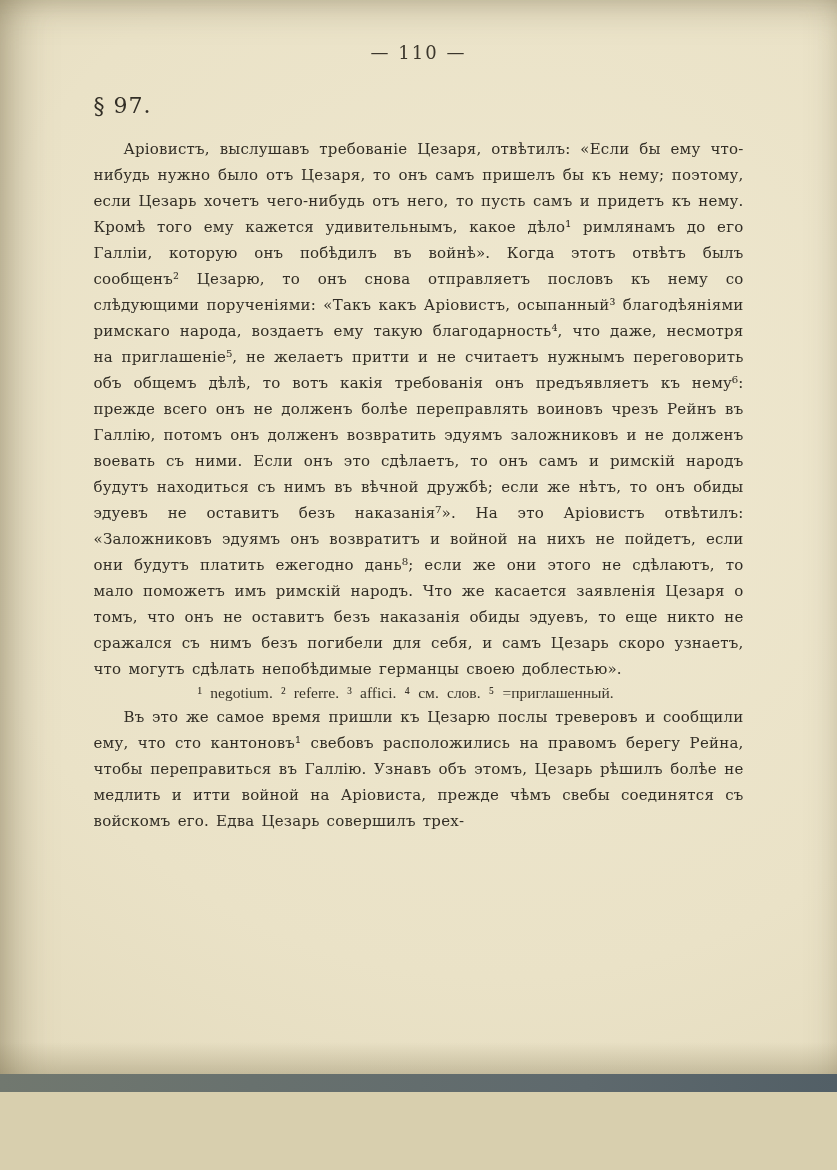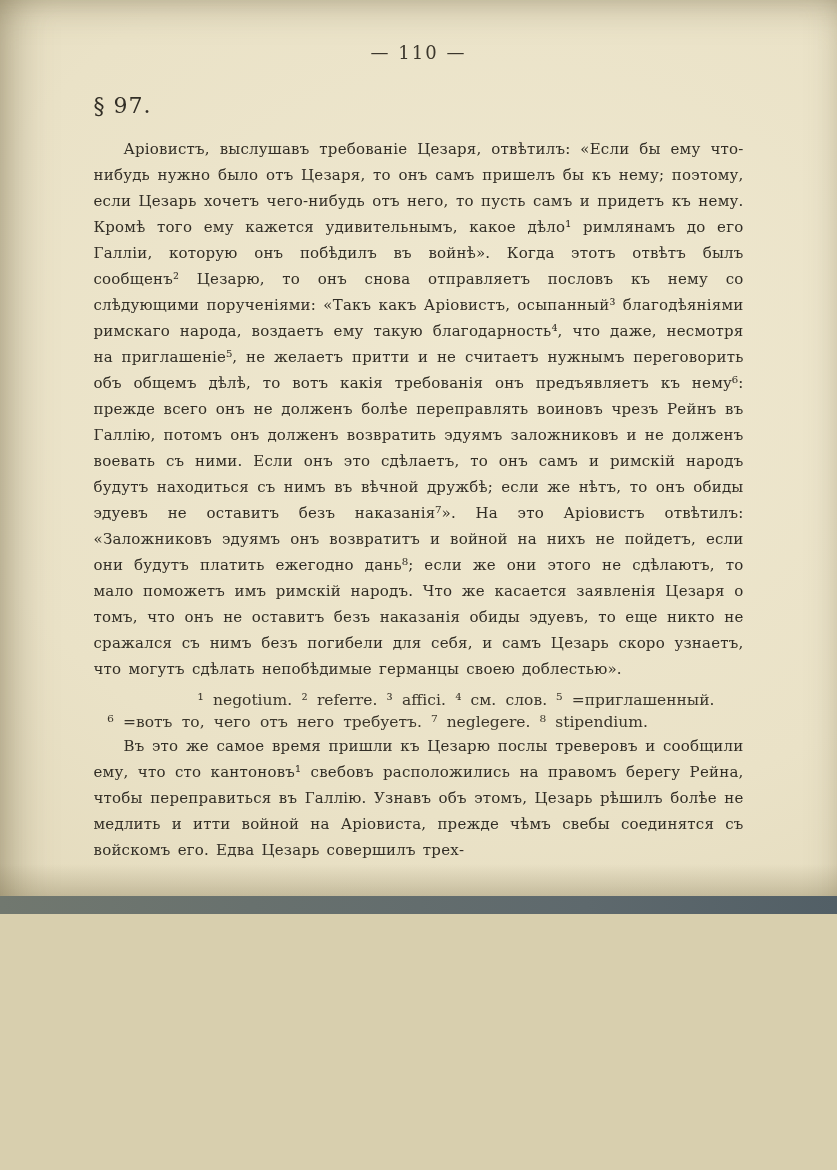--- a/index.html
+++ b/index.html
@@ -4,21 +4,21 @@
 <style>
   * { box-sizing: border-box; }
   html, body {
     margin: 0;
     padding: 0;
     background: #d8cfae;
   }
   .scan {
     position: relative;
     width: 837px;
-    height: 914px;
+    height: 1092px;
     overflow: hidden;
     background: radial-gradient(120% 90% at 60% 40%,
                 #efe8d0 0%, #eae2c7 55%, #e3dabc 85%, #d9cfae 100%);
     font-family: "DejaVu Serif", "Liberation Serif", serif;
     color: #322e26;
   }
   
   .scan::before {
     content: "";
     position: absolute;
@@ -49,27 +49,27 @@
   .body-text {
     margin: 0;
     font-size: 15px;
     line-height: 26px;
     text-align: justify;
     text-indent: 30px;
     word-spacing: .14em;
     letter-spacing: .2px;
   }
   .footnotes {
-    margin-top: 7px;
     padding-left: 14px;
     font-size: 15.5px;
     line-height: 22px;
     text-indent: 90px;
     word-spacing: .28em;
     color: #3a352b;
+    font-family: Liberation Serif, serif;
   }
   .section-98 .heading {
     margin-top: 28px;
   }
   .edge-fade {
     position: absolute;
     left: 0;
     bottom: 18px;
     width: 100%;
     height: 32px;
@@ -90,21 +90,20 @@
 <div class="scan">
   <div class="content">
 
     <div class="page-number">— 110 —</div>
 
     <section class="section section-97">
       <div class="heading">§ 97.</div>
       <p class="body-text">Аріовистъ, выслушавъ требованіе Цезаря, отвѣтилъ: «Если бы ему что-нибудь нужно было отъ Цезаря, то онъ самъ пришелъ бы къ нему; поэтому, если Цезарь хочетъ чего-нибудь отъ него, то пусть самъ и придетъ къ нему. Кромѣ того ему кажется удивительнымъ, какое дѣло¹ римлянамъ до его Галліи, которую онъ побѣдилъ въ войнѣ». Когда этотъ отвѣтъ былъ сообщенъ² Цезарю, то онъ снова отправляетъ пословъ къ нему со слѣдующими порученіями: «Такъ какъ Аріовистъ, осыпанный³ благодѣяніями римскаго народа, воздаетъ ему такую благодарность⁴, что даже, несмотря на приглашеніе⁵, не желаетъ притти и не считаетъ нужнымъ переговорить объ общемъ дѣлѣ, то вотъ какія требованія онъ предъявляетъ къ нему⁶: прежде всего онъ не долженъ болѣе переправлять воиновъ чрезъ Рейнъ въ Галлію, потомъ онъ долженъ возвратить эдуямъ заложниковъ и не долженъ воевать съ ними. Если онъ это сдѣлаетъ, то онъ самъ и римскій народъ будутъ находиться съ нимъ въ вѣчной дружбѣ; если же нѣтъ, то онъ обиды эдуевъ не оставитъ безъ наказанія⁷». На это Аріовистъ отвѣтилъ: «Заложниковъ эдуямъ онъ возвратитъ и войной на нихъ не пойдетъ, если они будутъ платить ежегодно дань⁸; если же они этого не сдѣлаютъ, то мало поможетъ имъ римскій народъ. Что же касается заявленія Цезаря о томъ, что онъ не оставитъ безъ наказанія обиды эдуевъ, то еще никто не сражался съ нимъ безъ погибели для себя, и самъ Цезарь скоро узнаетъ, что могутъ сдѣлать непобѣдимые германцы своею доблестью».</p>
       <div class="footnotes">
         <span>¹ negotium. ² referre. ³ affici. ⁴ см. слов. ⁵ =приглашенный.</span><br>
-        <span>⁶ =вотъ то, чего отъ него требуетъ. ⁷ neglegere. ⁸ stipendium.</span>
       </div>
     </section>
 
     <section class="section section-98">
       <p class="body-text">Въ это же самое время пришли къ Цезарю послы треверовъ и сообщили ему, что сто кантоновъ¹ свебовъ расположились на правомъ берегу Рейна, чтобы переправиться въ Галлію. Узнавъ объ этомъ, Цезарь рѣшилъ болѣе не медлить и итти войной на Аріовиста, прежде чѣмъ свебы соединятся съ войскомъ его. Едва Цезарь совершилъ трех-</p>
     </section>
 
   </div>
 
   <div class="edge-fade"></div>

